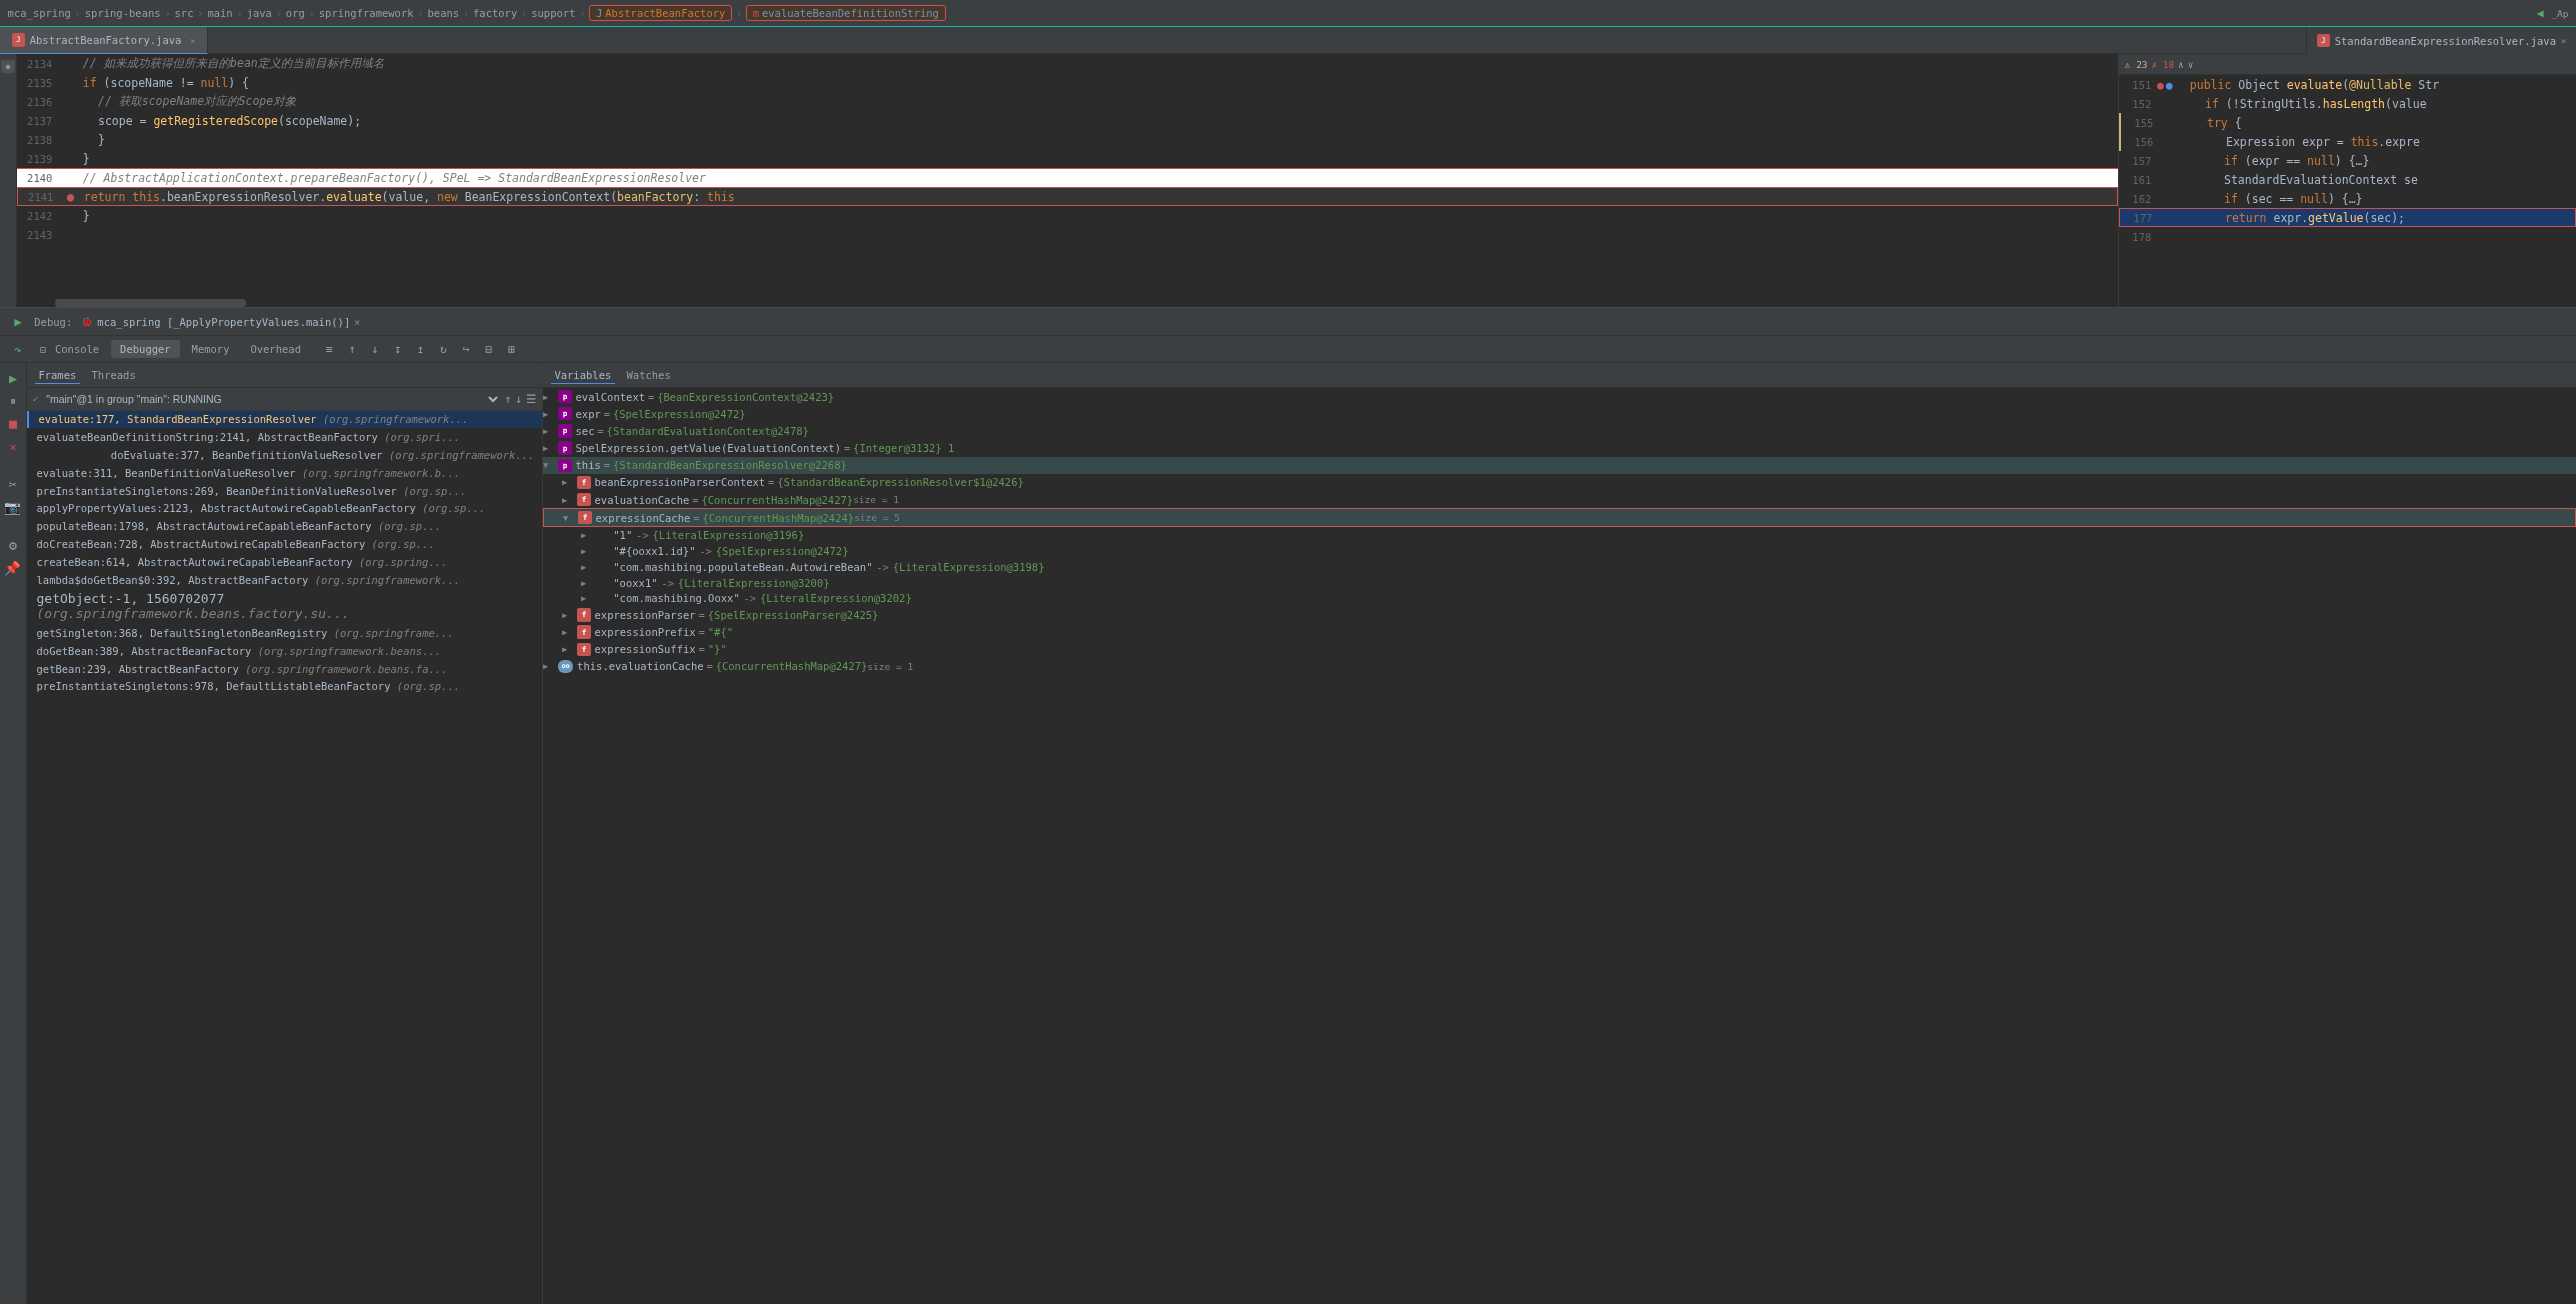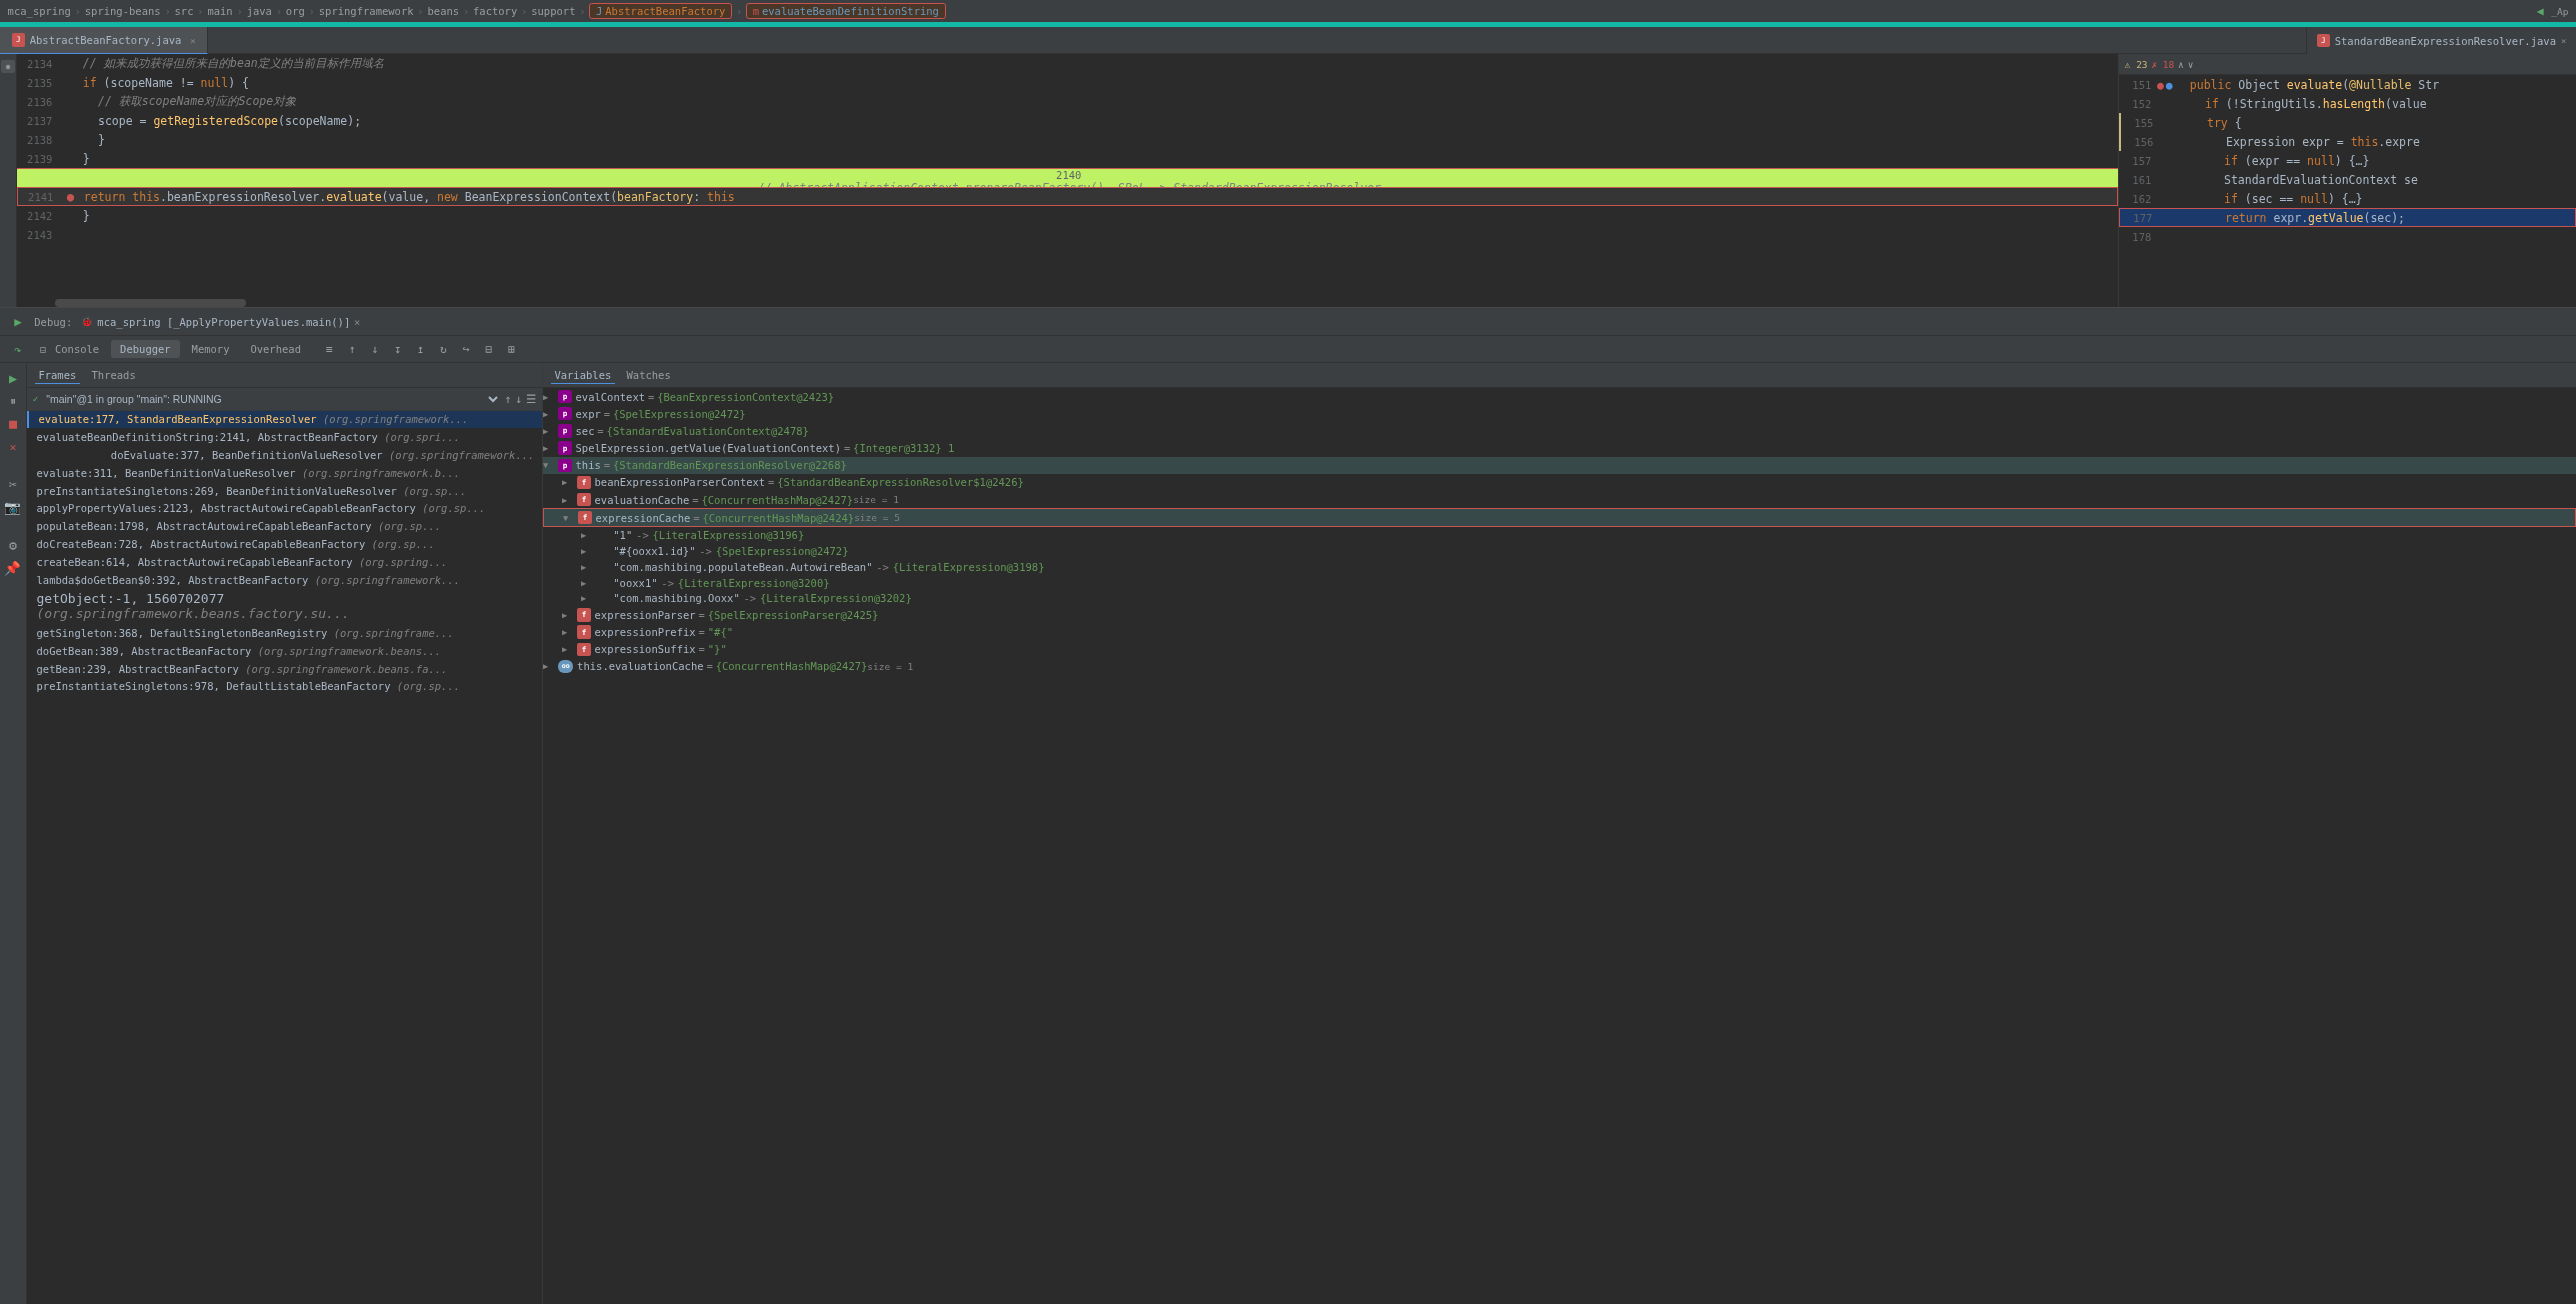--- a/index.html
+++ b/index.html
@@ -1,21 +1,21 @@
 <!DOCTYPE html>
 <html><head>
   <meta charset="utf-8">
   <style>
     * { box-sizing: border-box; margin: 0; padding: 0; }
     body { font-family: 'Consolas', 'Monaco', monospace; font-size: 11.5px; background: #2b2b2b; color: #a9b7c6; overflow: hidden; }
     
     
     .breadcrumb {
       display: flex; align-items: center; background: #3c3f41; height: 27px;
-      padding: 0 7.6px; font-size: 10.5px; color: #9a9da0; border-bottom: 5px solid #14b8a6;
+      padding: 0 7.6px; font-size: 10.5px; color: #9a9da0; border-bottom: 1px solid #14b8a6;
     }
     .breadcrumb-sep { margin: 0 3.8px; color: #606366; }
     .breadcrumb-highlight { background: #4a3728; border: 1px solid #c75450; border-radius: 2.9px; padding: 1px 5.7px; color: #cc7832; }
     .breadcrumb-highlight.method { color: #6897bb; border-color: #c75450; background: #4a3728; }
     
     
     .tab-bar {
       display: flex; background: #3c3f41; height: 27px; border-bottom: 1px solid #323232;
     }
     .tab {
@@ -158,21 +158,21 @@
         <span class="line-gutter"></span>
         <span class="line-content indent-1">}</span>
       </div>
 
       <div class="code-line">
         <span class="line-num">2139</span>
         <span class="line-gutter"></span>
         <span class="line-content">}</span>
       </div>
 
-      <div class="code-line" style="background:#bef264; border-top:1.9px solid #c75450; position:relative;flex-direction:column;">
+      <div class="code-line" style="background:#ffffff; border-top:1.9px solid #c75450; position:relative;">
         <span class="line-num">2140</span>
         <span class="line-gutter"></span>
         <span class="line-content comment">// AbstractApplicationContext.prepareBeanFactory(), SPeL =&gt; StandardBeanExpressionResolver</span>
       </div>
 
       <div class="code-line" style="background:#353535; border:1.9px solid #c75450; position:relative;">
         <span class="line-num">2141</span>
         <span class="line-gutter">
           <span class="breakpoint" style="color:#c75450; font-size:12.4px;">●</span>
         </span>

